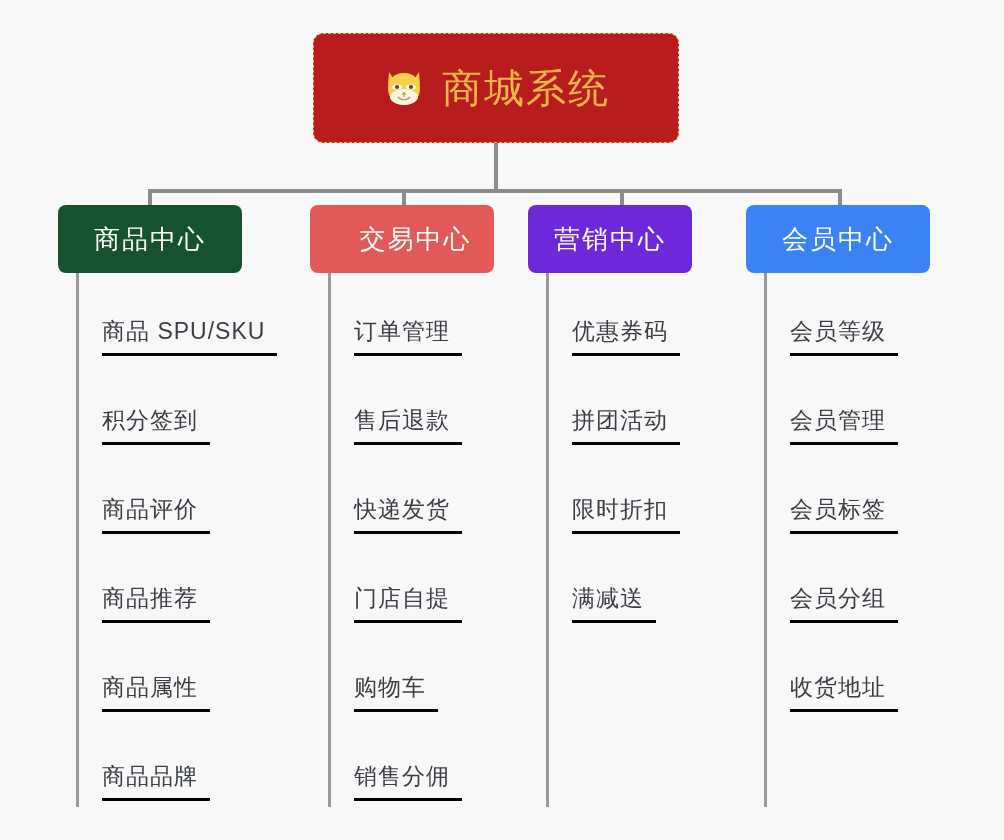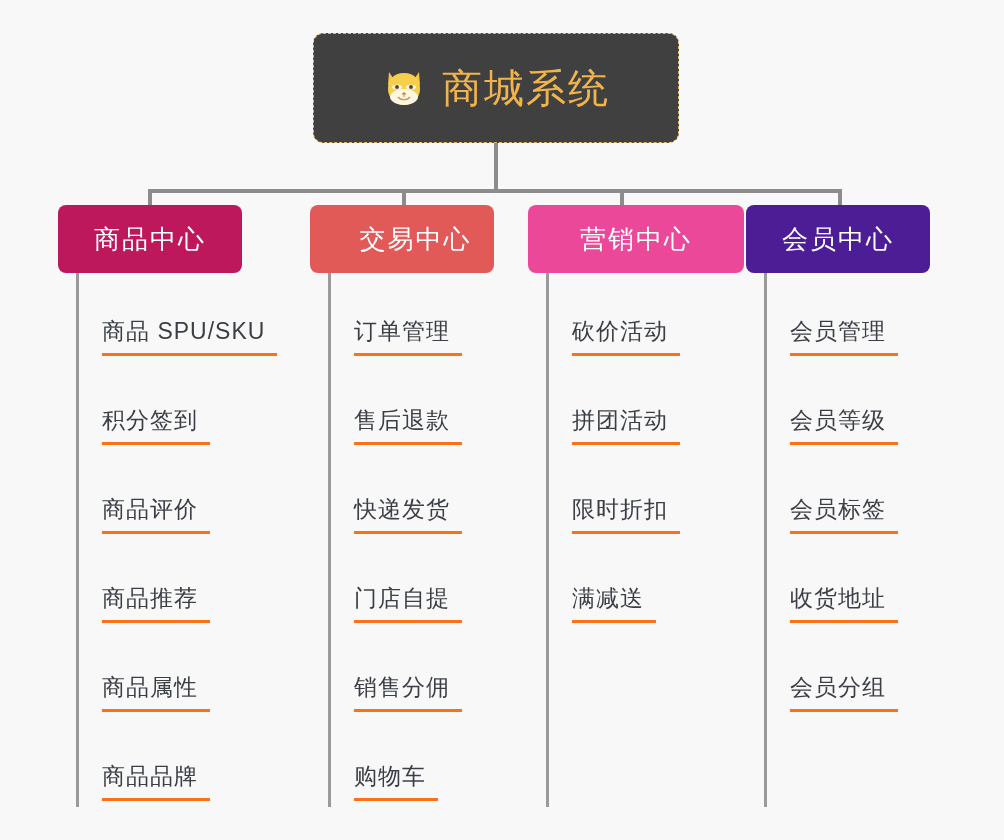--- a/index.html
+++ b/index.html
@@ -20,21 +20,21 @@
     background: #f8f8f8;
   }
 
   
   .root-node {
     position: absolute;
     left: 313px;
     top: 33px;
     width: 366px;
     height: 110px;
-    background: #404040;
+    background: #b91c1c;
     border: 1px dashed #e8b95c;
     border-radius: 10px;
     display: flex;
     align-items: center;
     justify-content: center;
     gap: 16px;
   }
   .root-emoji {
     font-size: 40px;
     line-height: 1;
@@ -95,21 +95,21 @@
     display: flex;
     align-items: flex-end;
     padding-left: 44px;
     padding-bottom: 6px;
   }
   .leaf-label {
     font-size: 23px;
     color: #3b3f45;
     white-space: nowrap;
     letter-spacing: 1px;
-    border-bottom: 3px solid #f97316;
+    border-bottom: 3px solid #000000;
     padding: 0 12px 6px 0;
     min-width: 0;
   }
 
   
 </style>
 </head>
 <body>
 
 <div id="mindmap">
@@ -134,21 +134,21 @@
   </div>
 
   <div class="conn conn-v" style="left:494px; top:143px; height:48px;"></div>
   <div class="conn conn-h" style="left:148px; top:189px; width:694px;"></div>
   <div class="conn conn-v" style="left:148px; top:189px; height:18px;"></div>
   <div class="conn conn-v" style="left:402px; top:189px; height:18px;"></div>
   <div class="conn conn-v" style="left:620px; top:189px; height:18px;"></div>
   <div class="conn conn-v" style="left:838px; top:189px; height:18px;"></div>
 
   <div class="column" style="left:58px; width:250px;">
-    <div class="cat-header" style="width:184px; background:#be185d;">
+    <div class="cat-header" style="width:184px; background:#14532d;">
       <span>商品中心</span>
     </div>
     <div class="cat-stem" style="height:534px;"></div>
     <div class="leaf-list">
       <div class="leaf">
           <span class="leaf-label">商品 SPU/SKU</span>
         </div>
       <div class="leaf">
           <span class="leaf-label">积分签到</span>
         </div>
@@ -179,66 +179,66 @@
       <div class="leaf">
           <span class="leaf-label">售后退款</span>
         </div>
       <div class="leaf">
           <span class="leaf-label">快递发货</span>
         </div>
       <div class="leaf">
           <span class="leaf-label">门店自提</span>
         </div>
       <div class="leaf">
+          <span class="leaf-label">购物车</span>
+        </div>
+      <div class="leaf">
           <span class="leaf-label">销售分佣</span>
         </div>
-      <div class="leaf">
-          <span class="leaf-label">购物车</span>
-        </div>
     </div>
   </div>
 
   <div class="column" style="left:528px; width:220px;">
-    <div class="cat-header" style="width:216px; background:#ec4899;">
+    <div class="cat-header" style="width:164px; background:#6d28d9;">
       <span>营销中心</span>
     </div>
     <div class="cat-stem" style="height:534px;"></div>
     <div class="leaf-list">
       <div class="leaf">
-          <span class="leaf-label">砍价活动</span>
+          <span class="leaf-label">优惠券码</span>
         </div>
       <div class="leaf">
           <span class="leaf-label">拼团活动</span>
         </div>
       <div class="leaf">
           <span class="leaf-label">限时折扣</span>
         </div>
       <div class="leaf">
           <span class="leaf-label">满减送</span>
         </div>
     </div>
   </div>
 
   <div class="column" style="left:746px; width:220px;">
-    <div class="cat-header" style="width:184px; background:#4c1d95;">
+    <div class="cat-header" style="width:184px; background:#3b82f6;">
       <span>会员中心</span>
     </div>
     <div class="cat-stem" style="height:534px;"></div>
     <div class="leaf-list">
       <div class="leaf">
+          <span class="leaf-label">会员等级</span>
+        </div>
+      <div class="leaf">
           <span class="leaf-label">会员管理</span>
         </div>
       <div class="leaf">
-          <span class="leaf-label">会员等级</span>
-        </div>
-      <div class="leaf">
           <span class="leaf-label">会员标签</span>
         </div>
       <div class="leaf">
+          <span class="leaf-label">会员分组</span>
+        </div>
+      <div class="leaf">
           <span class="leaf-label">收货地址</span>
         </div>
-      <div class="leaf">
-          <span class="leaf-label">会员分组</span>
-        </div>
     </div>
   </div>
 
 </div>
 
 </body></html>

